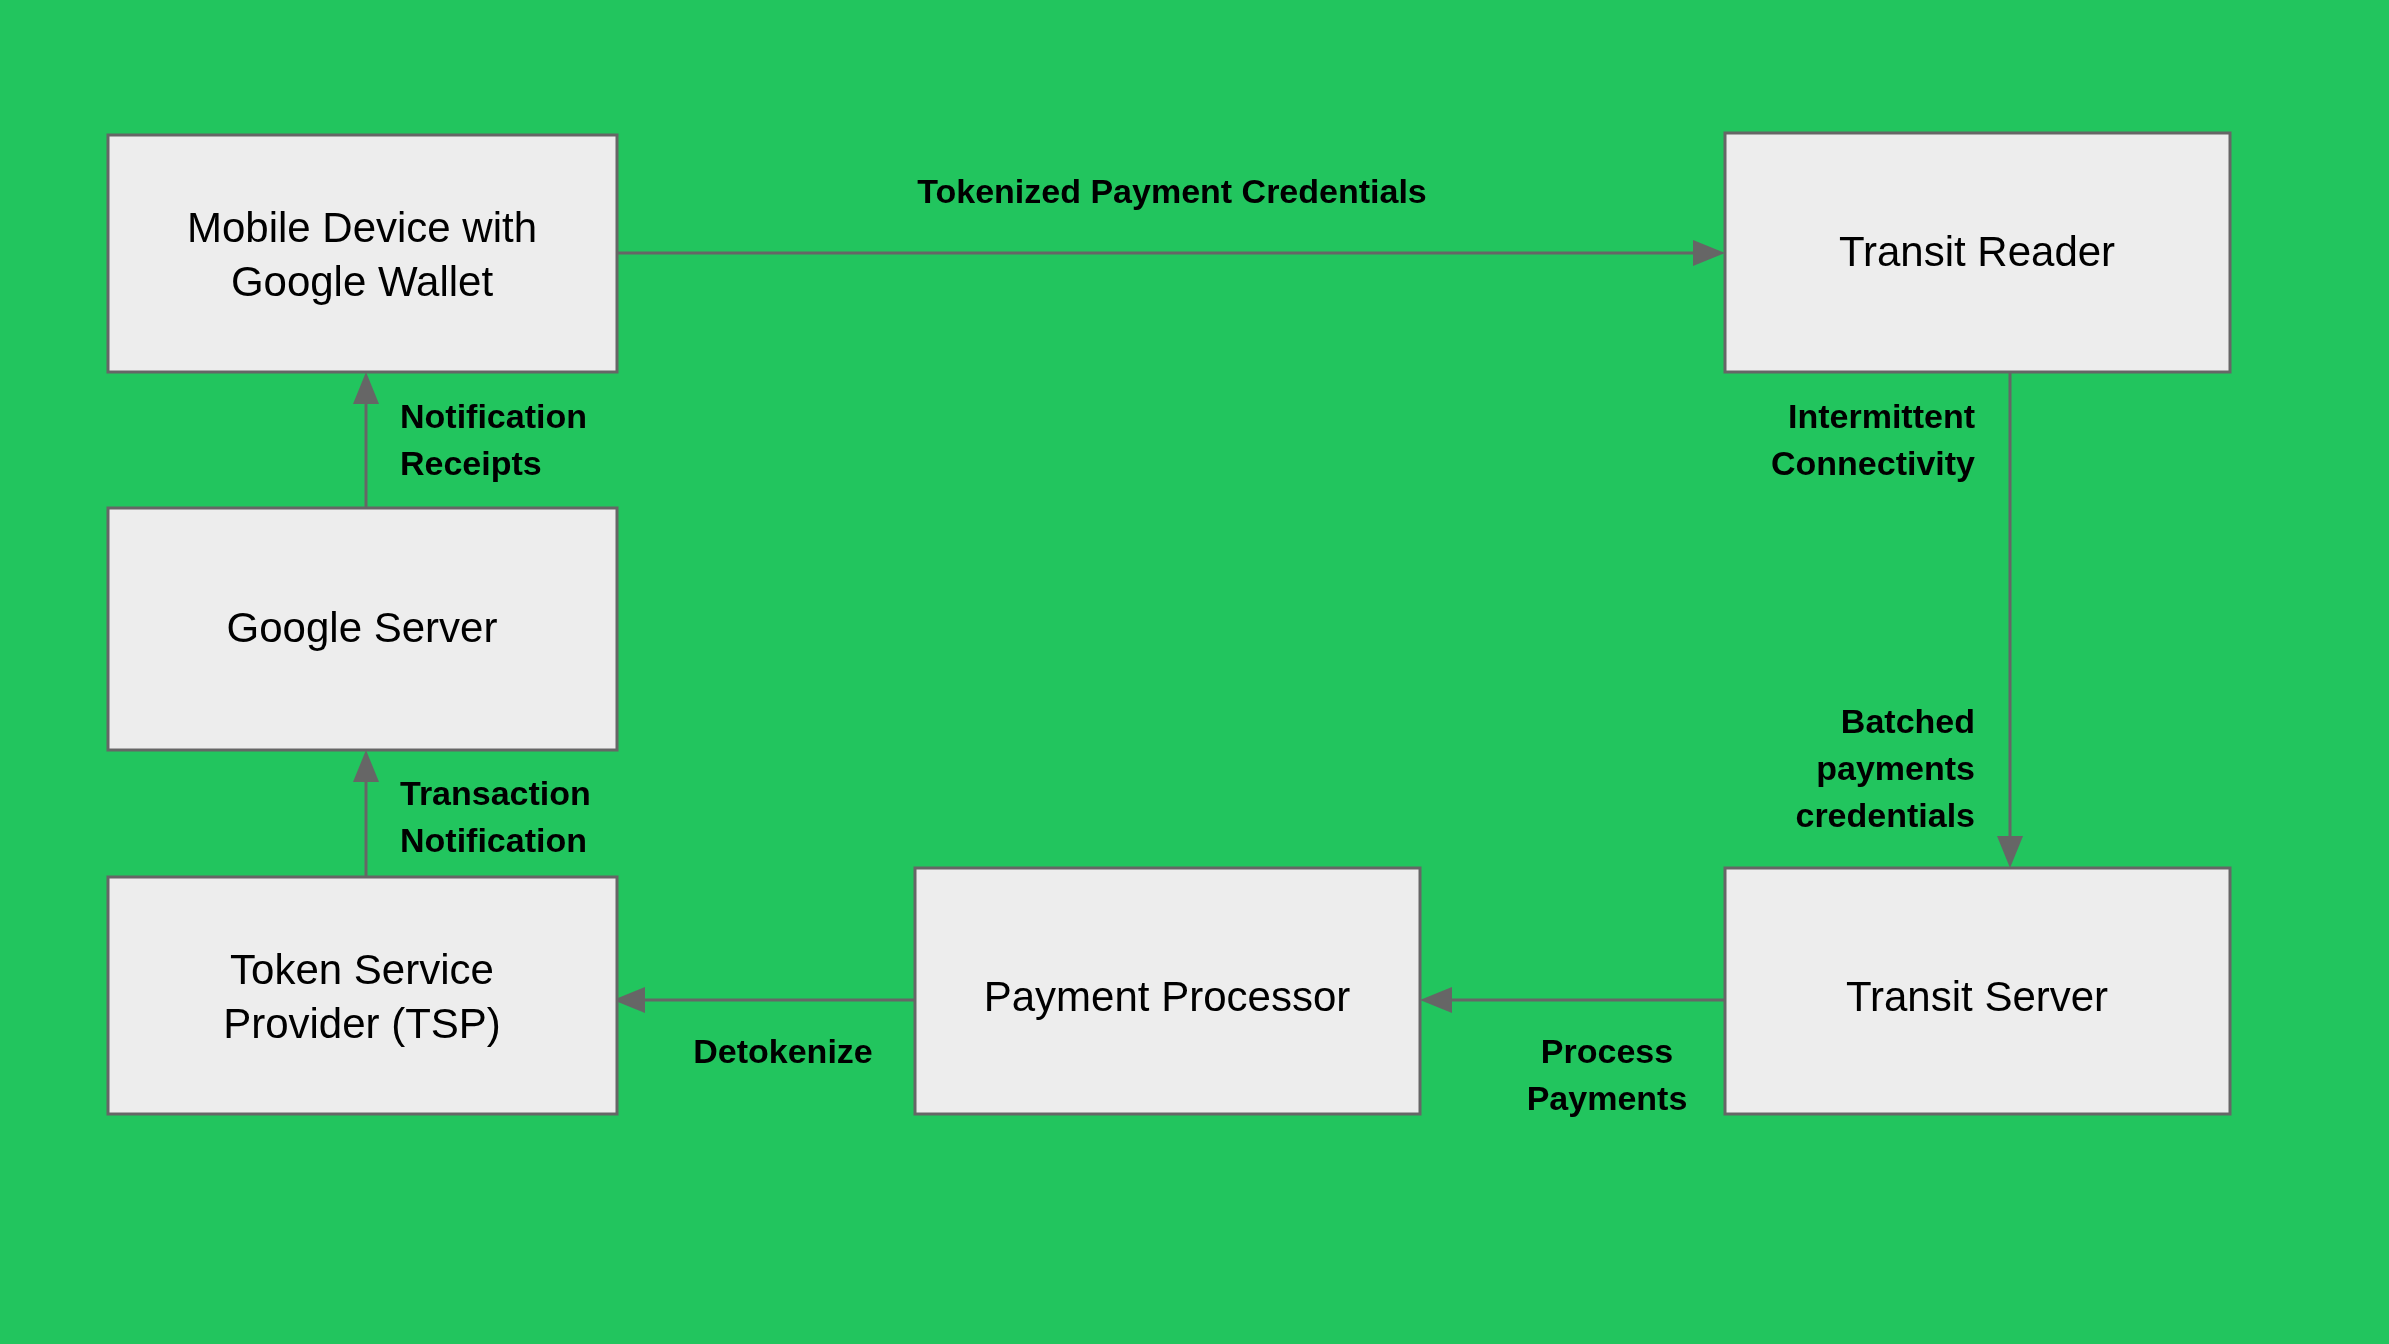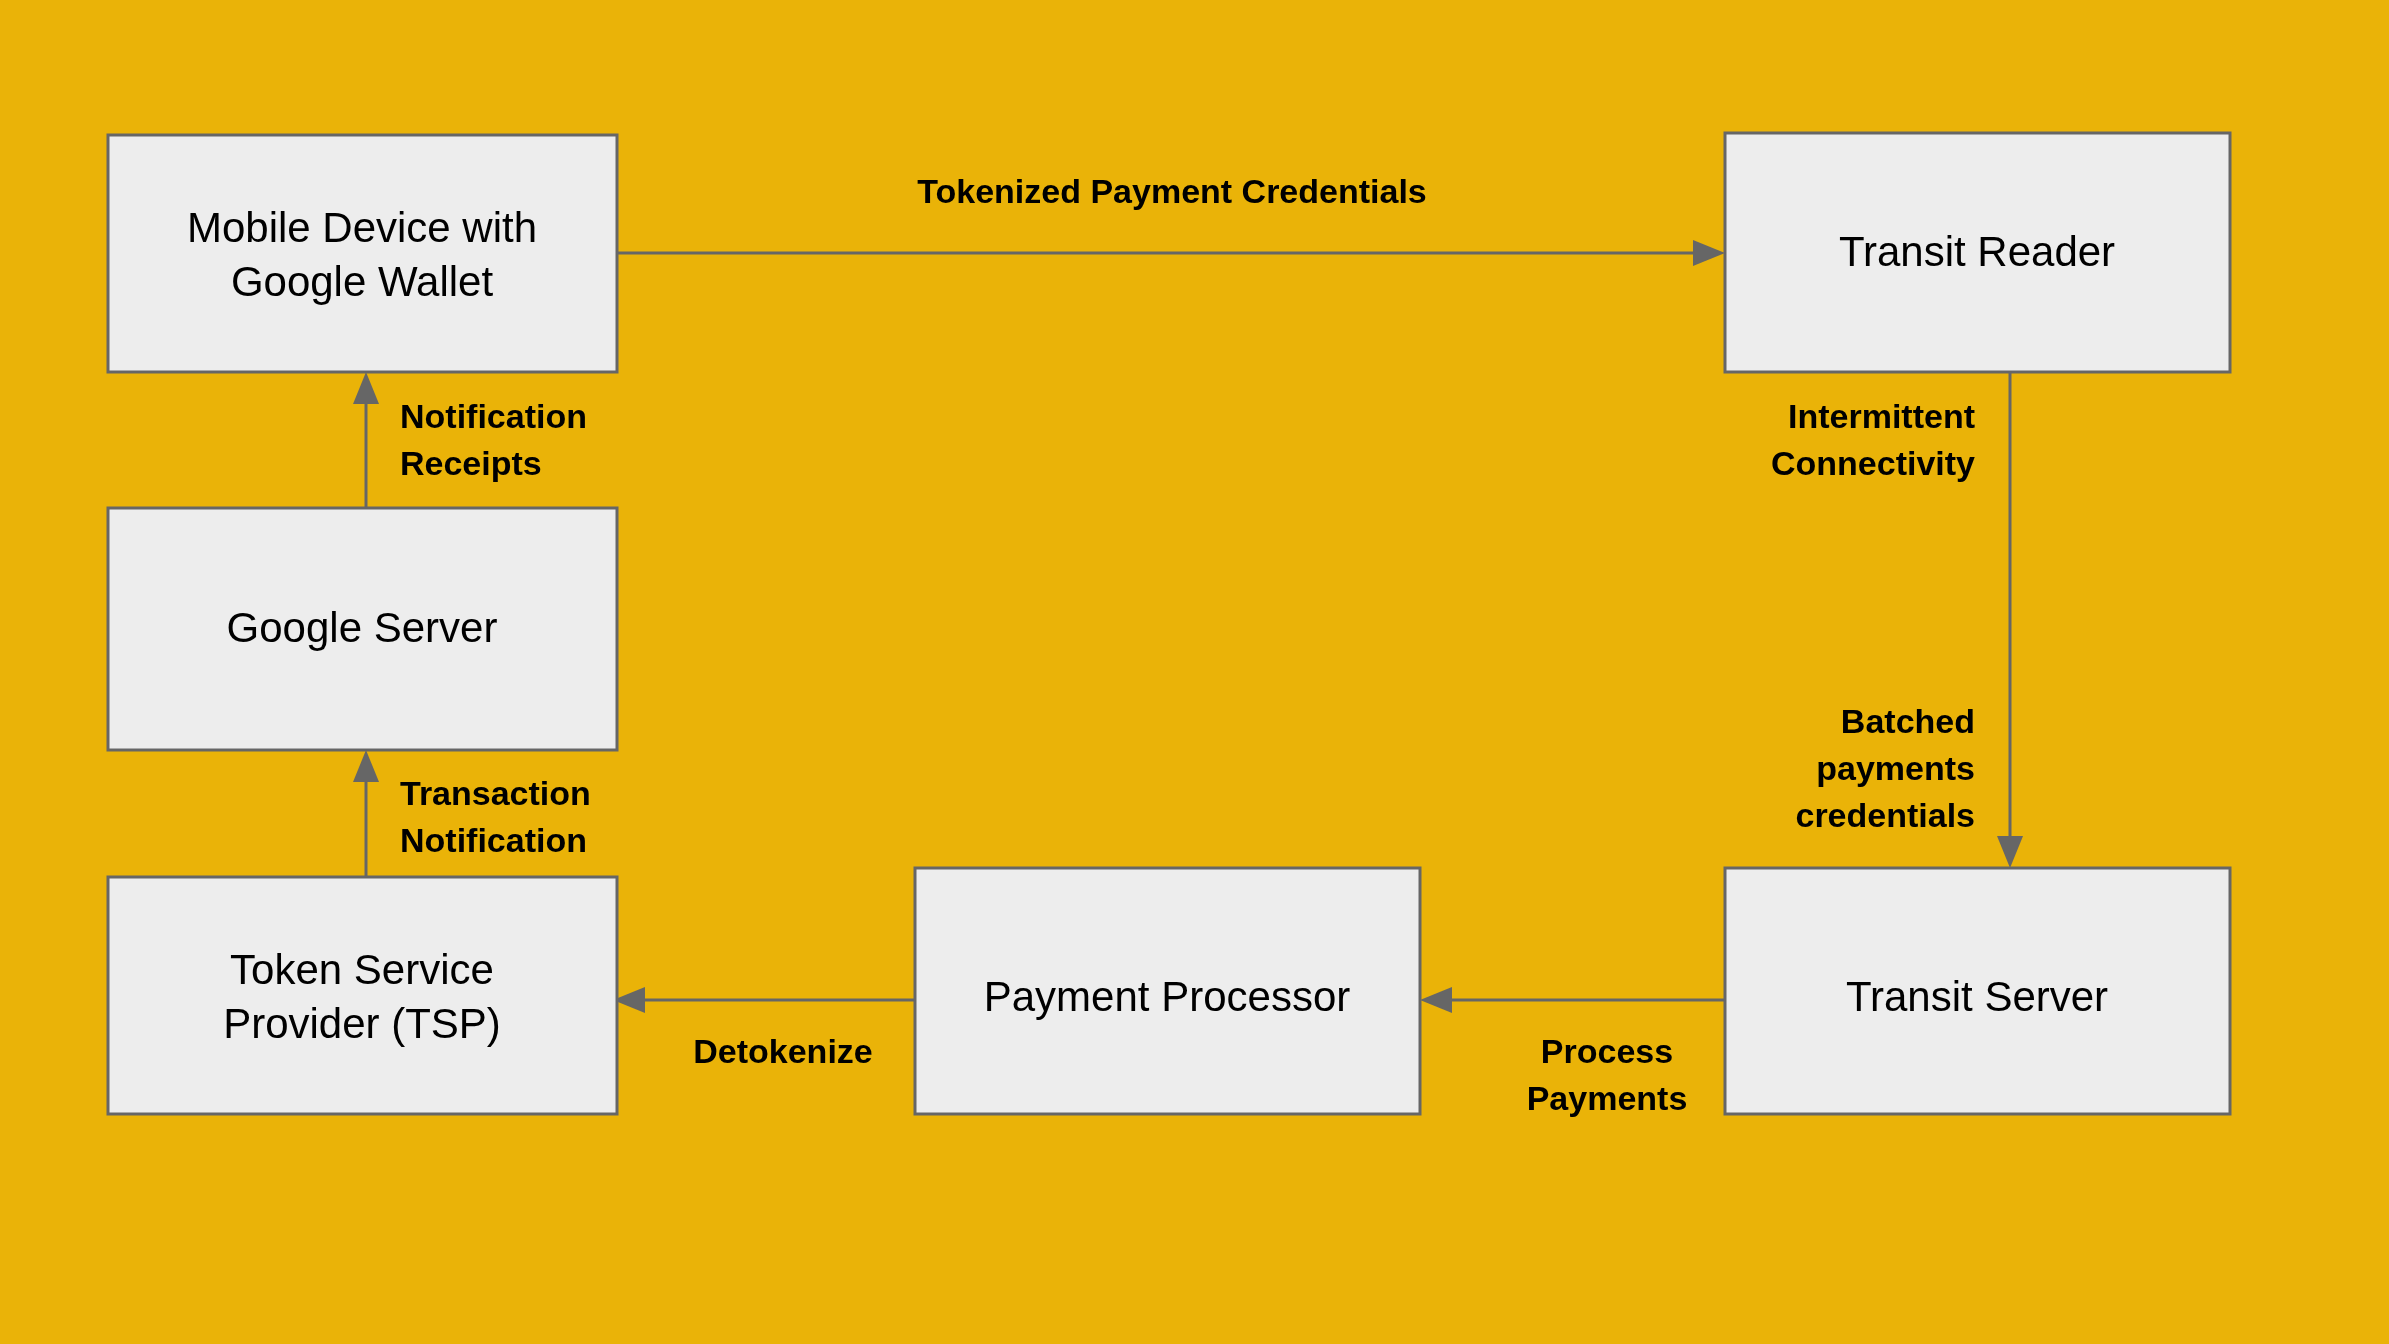--- a/index.html
+++ b/index.html
@@ -10,21 +10,21 @@
   body {
     width: 2389px;
     height: 1344px;
     overflow: hidden;
     font-family: "Liberation Sans", sans-serif;
   }
   #diagram-root {
     position: relative;
     width: 2389px;
     height: 1344px;
-    background: #eab308;
+    background: #22c55e;
   }
   svg.diagram-canvas {
     position: absolute;
     top: 0;
     left: 0;
     width: 2389px;
     height: 1344px;
     display: block;
   }
   .node-box {

